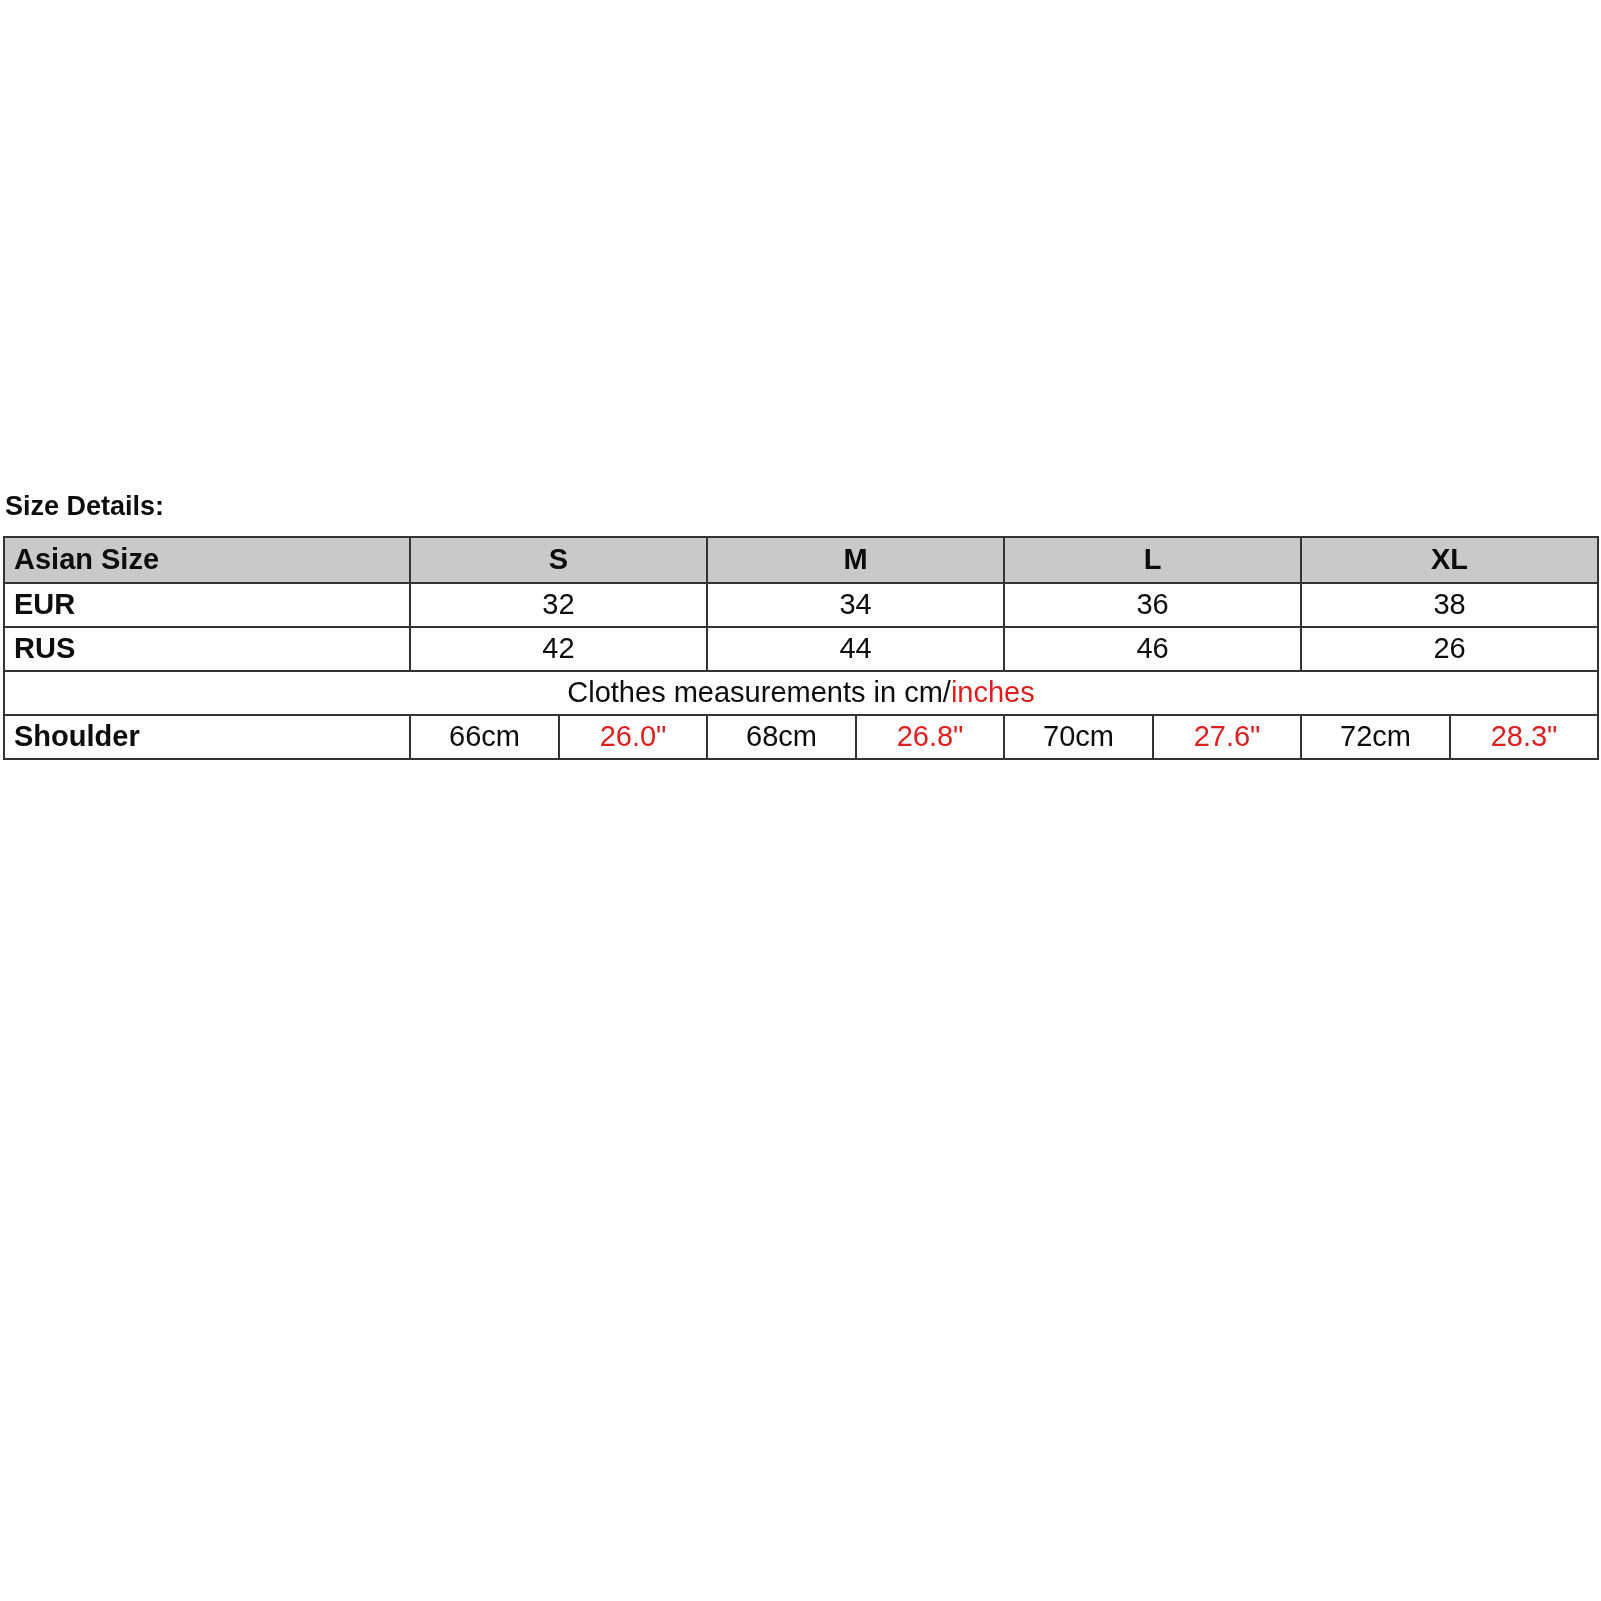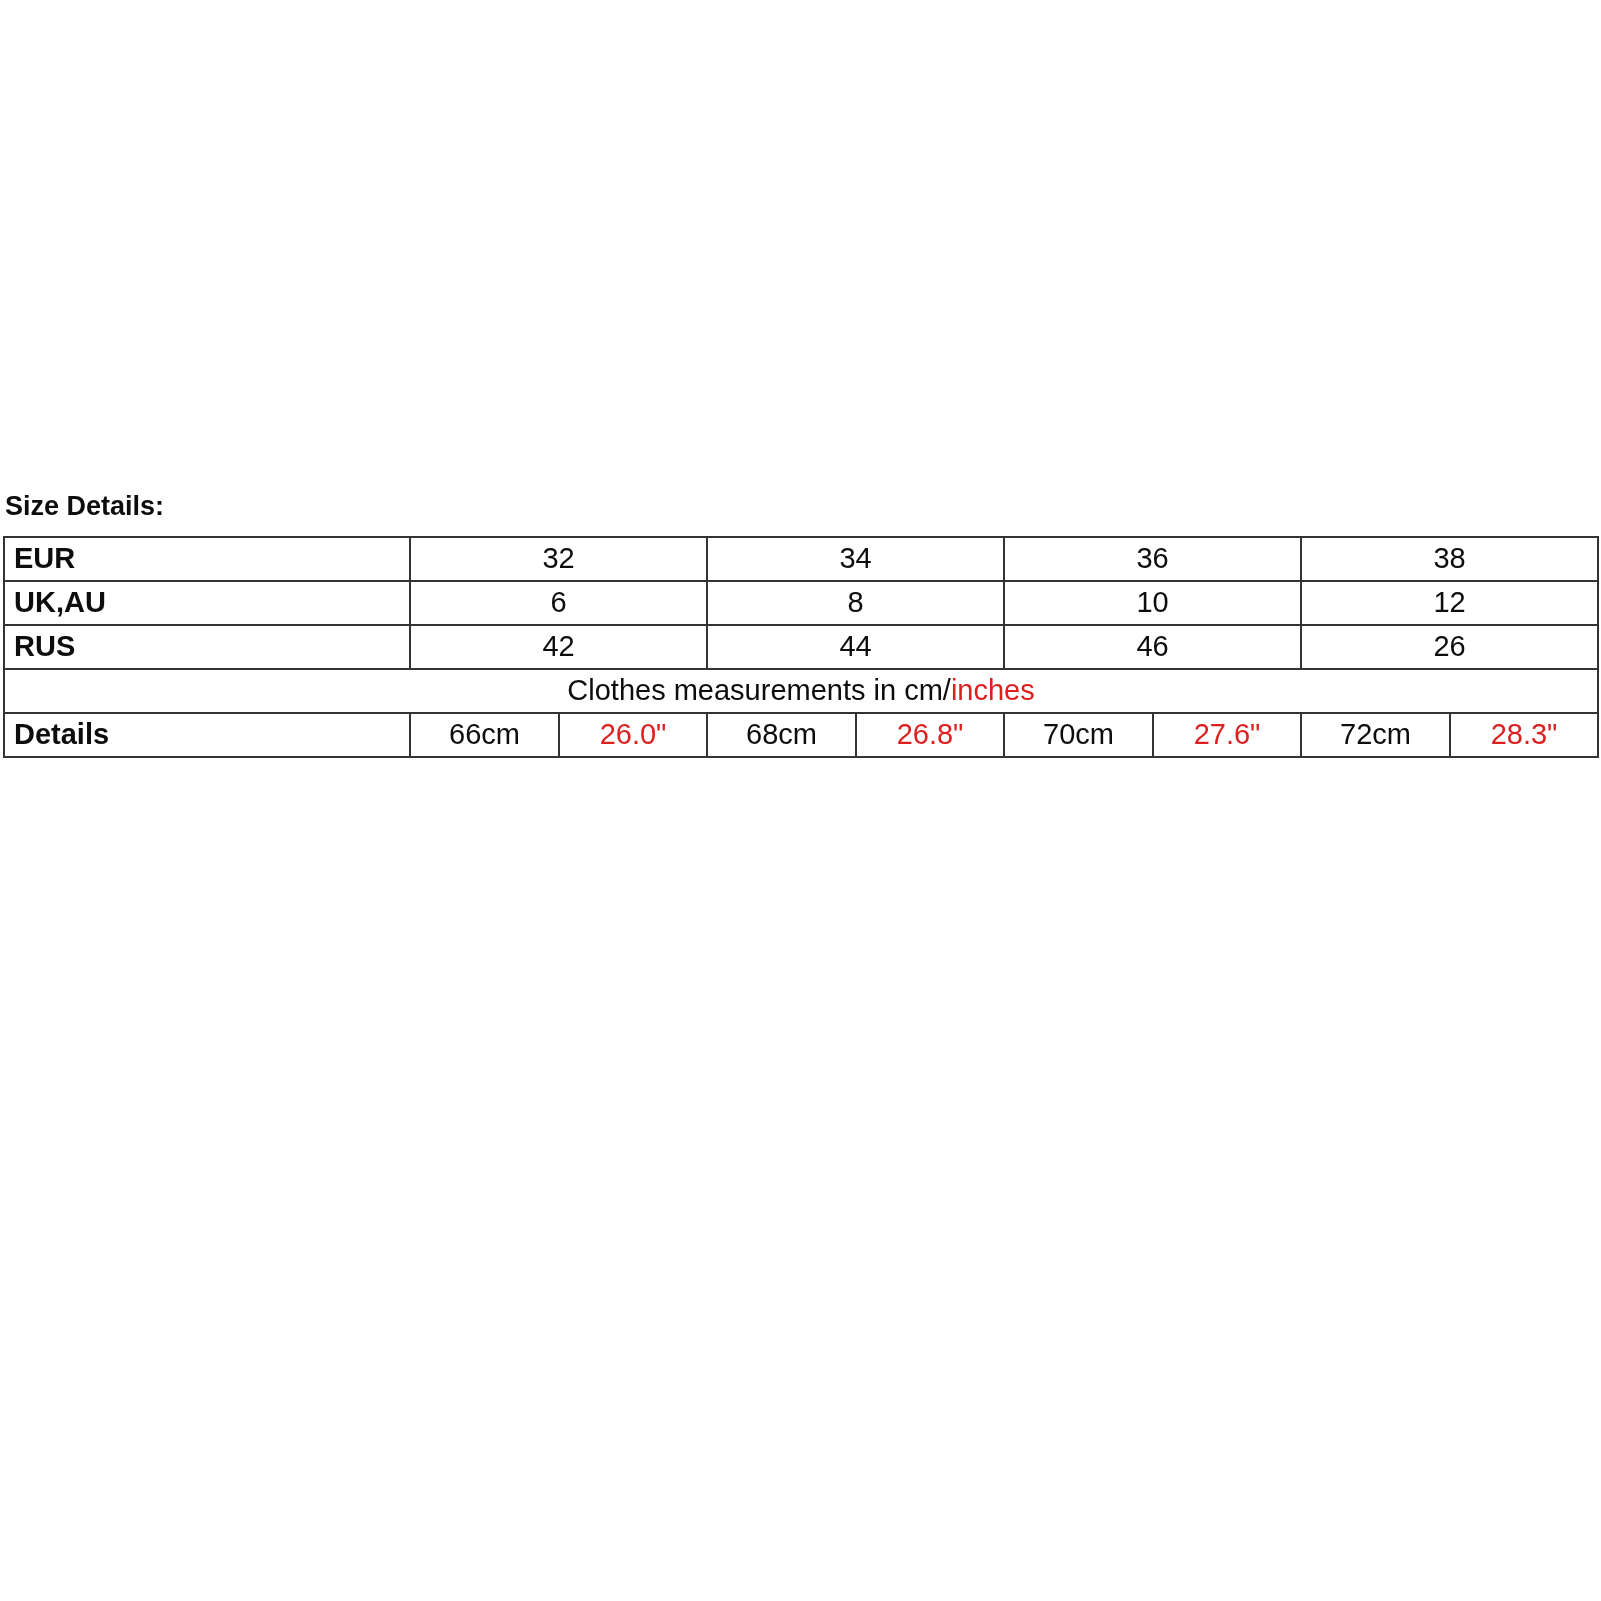--- a/index.html
+++ b/index.html
@@ -78,46 +78,46 @@
       <col style="width:149px">
         <col style="width:148px">
       <col style="width:149px">
         <col style="width:148px">
       <col style="width:149px">
         <col style="width:148px">
       <col style="width:149px">
         <col style="width:148px">
     </colgroup>
     <tbody id="table-body">
+        <tr class="header-row">
+          <th class="row-label">Asian Size</th>
+          <th colspan="2">S</th>
+          <th colspan="2">M</th>
+          <th colspan="2">L</th>
+          <th colspan="2">XL</th>
+        </tr>
         <tr>
           <th class="row-label">EUR</th>
           <td colspan="2">32</td>
           <td colspan="2">34</td>
           <td colspan="2">36</td>
           <td colspan="2">38</td>
-        </tr>
-        <tr>
-          <th class="row-label">UK,AU</th>
-          <td colspan="2">6</td>
-          <td colspan="2">8</td>
-          <td colspan="2">10</td>
-          <td colspan="2">12</td>
         </tr>
         <tr>
           <th class="row-label">RUS</th>
           <td colspan="2">42</td>
           <td colspan="2">44</td>
           <td colspan="2">46</td>
           <td colspan="2">26</td>
         </tr>
         <tr>
           <td colspan="9" class="section-cell"><span>Clothes measurements in cm/</span><span class="red-text">inches</span></td>
         </tr>
         <tr>
-          <th class="row-label">Details</th>
+          <th class="row-label">Shoulder</th>
           <td class="cm-cell">66cm</td>
           <td class="inch-cell">26.0"</td>
           <td class="cm-cell">68cm</td>
           <td class="inch-cell">26.8"</td>
           <td class="cm-cell">70cm</td>
           <td class="inch-cell">27.6"</td>
           <td class="cm-cell">72cm</td>
           <td class="inch-cell">28.3"</td>
         </tr>
       </tbody>

